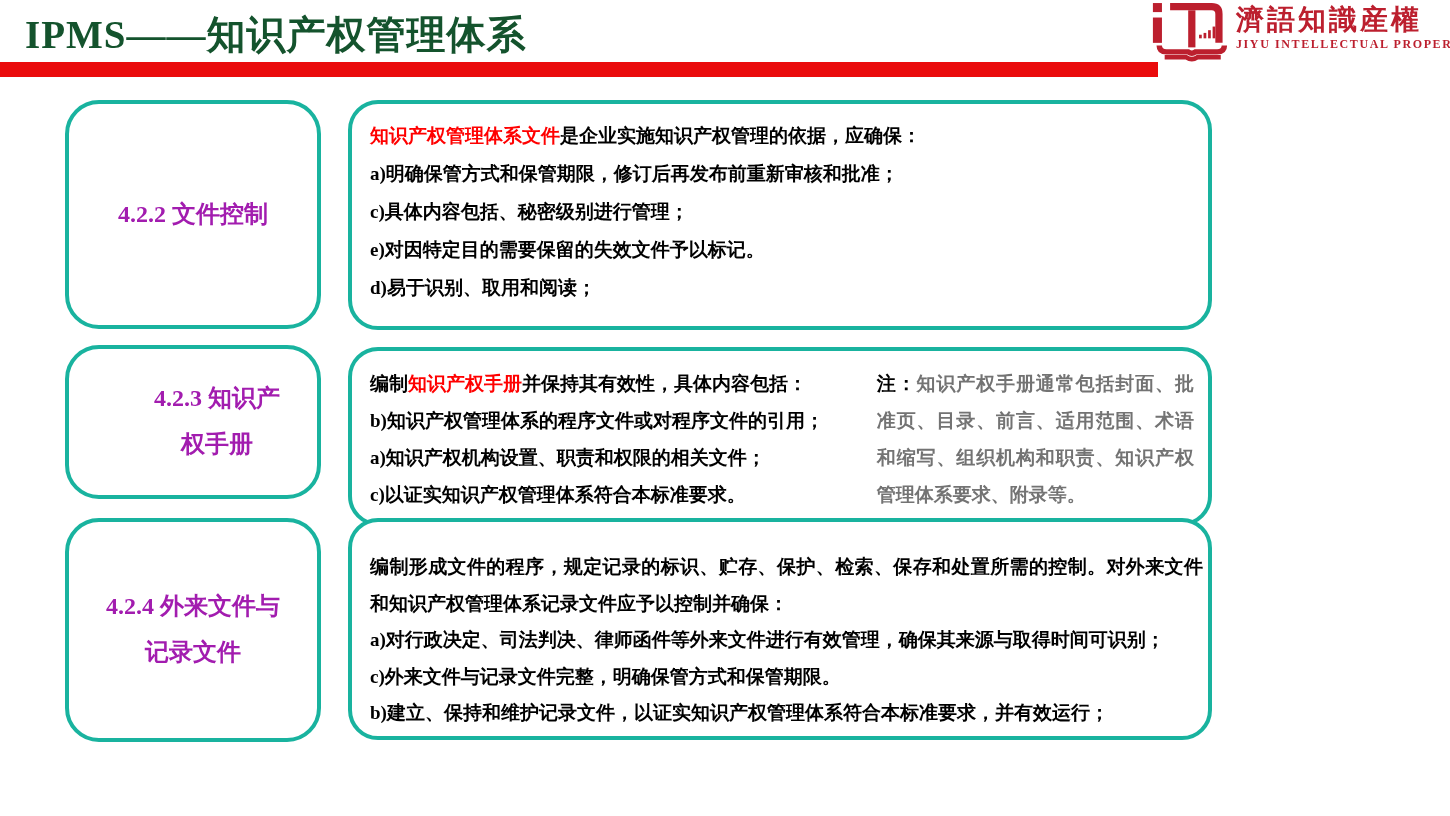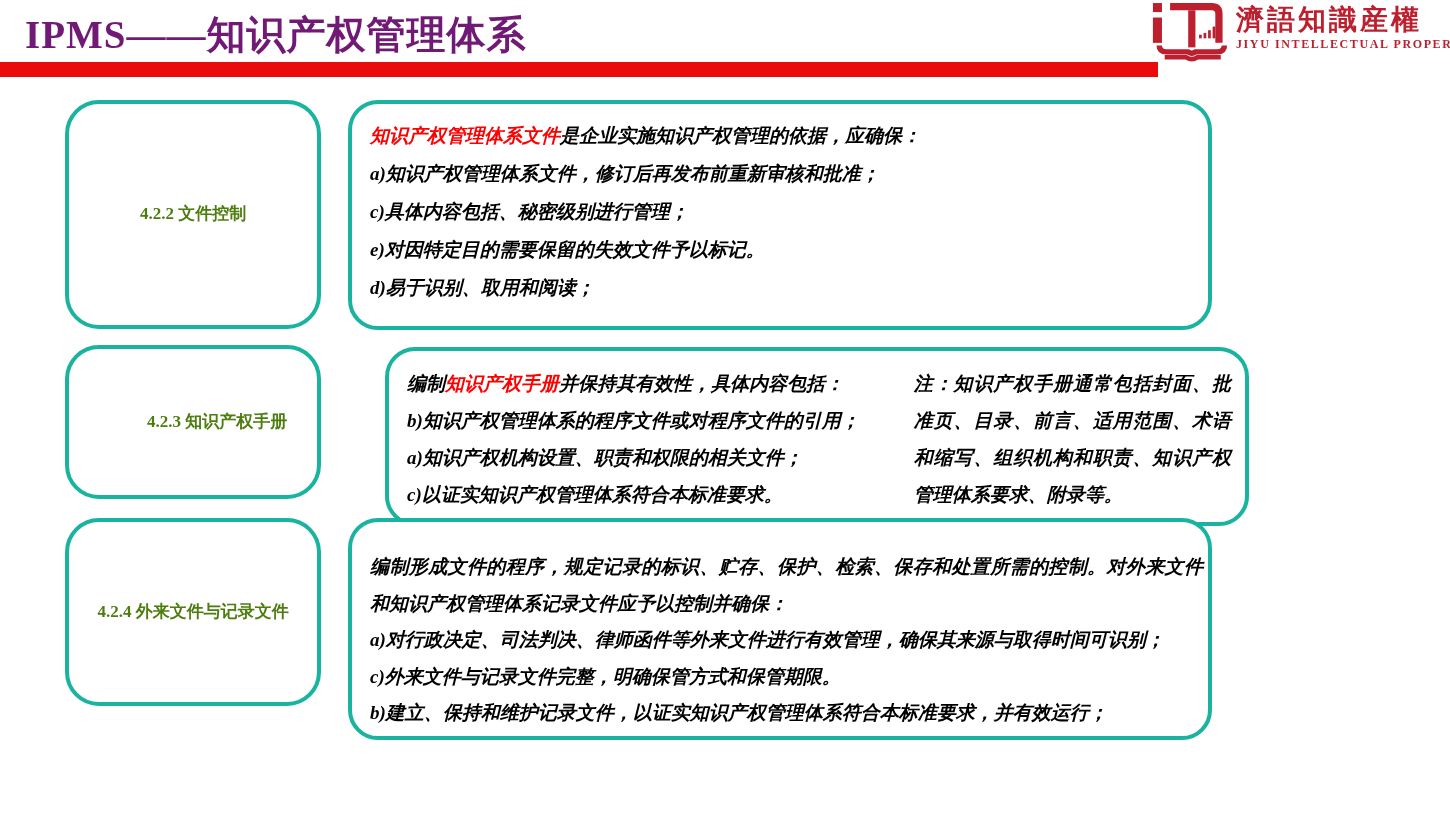--- a/index.html
+++ b/index.html
@@ -7,21 +7,21 @@
   .slide {
     position:relative;
     width:1450px; height:816px;
     background:#ffffff;
     font-family:"Liberation Serif", serif;
     overflow:hidden;
   }
   
   .page-title {
     position:absolute; left:25px; top:8px;
-    font-size:39px; font-weight:bold; color:#701a75;
+    font-size:39px; font-weight:bold; color:#14532d;
     letter-spacing:1px; white-space:nowrap;
   }
   .red-bar {
     position:absolute; left:0; top:62px;
     width:1158px; height:15px;
     background:#ea0b0c;
   }
   .logo {
     position:absolute; left:1152px; top:1px;
     display:flex; align-items:flex-start; gap:8px;
@@ -39,49 +39,49 @@
     font-family:"Liberation Serif", serif;
   }
   
   .label-box {
     position:absolute; left:65px; width:256px;
     border:4px solid #19b39f; border-radius:34px;
     display:flex; align-items:center; justify-content:center;
     text-align:center; background:#fff;
   }
   .label-box .lbl {
-    font-size:17px; font-weight:bold; color:#4d7c0f;
+    font-size:24px; font-weight:bold; color:#a21caf;
     line-height:1.9; padding:0 26px;
   }
   .content-box {
     position:absolute; left:348px; width:864px;
     border:4px solid #19b39f; border-radius:30px;
-    background:#fff; color:#000;font-style:italic;
+    background:#fff; color:#000;
   }
   .content-box .line {
     font-size:19px; font-weight:bold; white-space:nowrap;
   }
   .red-t { color:#ff0000; }
   
   #box1 { top:100px; height:229px; }
   #cbox1 { top:100px; height:230px; padding:13px 18px 0 18px; }
   #cbox1 .line { line-height:38px; }
 
   #box2 { top:345px; height:154px;padding-left:48px; }
-  #cbox2 { top:347px; height:179px; padding:14px 14px 0 18px; display:flex;margin-left:37px; }
+  #cbox2 { top:347px; height:179px; padding:14px 14px 0 18px; display:flex; }
   #cbox2 .col-main { width:508px; }
   #cbox2 .line { line-height:37px; }
   .note {
     width:318px; font-size:19px; font-weight:bold;
     line-height:37px; text-align:justify;
   }
   .note .note-label { color:#000; }
-  .note .note-body { color:#000000; }
+  .note .note-body { color:#737373; }
 
-  #box3 { top:518px; height:188px; }
+  #box3 { top:518px; height:224px; }
   #cbox3 { top:518px; height:222px; padding:27px 5px 0 18px; }
   #cbox3 .para {
     font-size:19px; font-weight:bold; line-height:36.5px;
     text-align:justify;
   }
   #cbox3 .line { line-height:36.5px; }
 </style>
 </head>
 <body>
 
@@ -116,21 +116,21 @@
     </span>
   </div>
 
   <div class="label-box" id="box1">
     <div class="lbl">4.2.2  文件控制</div>
   </div>
   <div class="content-box" id="cbox1">
     <div class="line">
       <span class="red-t">知识产权管理体系文件</span><span>是企业实施知识产权管理的依据，应确保：</span>
     </div>
-    <div class="line">a)知识产权管理体系文件，修订后再发布前重新审核和批准；</div>
+    <div class="line">a)明确保管方式和保管期限，修订后再发布前重新审核和批准；</div>
     <div class="line">c)具体内容包括、秘密级别进行管理；</div>
     <div class="line">e)对因特定目的需要保留的失效文件予以标记。</div>
     <div class="line">d)易于识别、取用和阅读；</div>
   </div>
 
   <div class="label-box" id="box2">
     <div class="lbl">4.2.3  知识产权手册</div>
   </div>
   <div class="content-box" id="cbox2">
     <div class="col-main">

